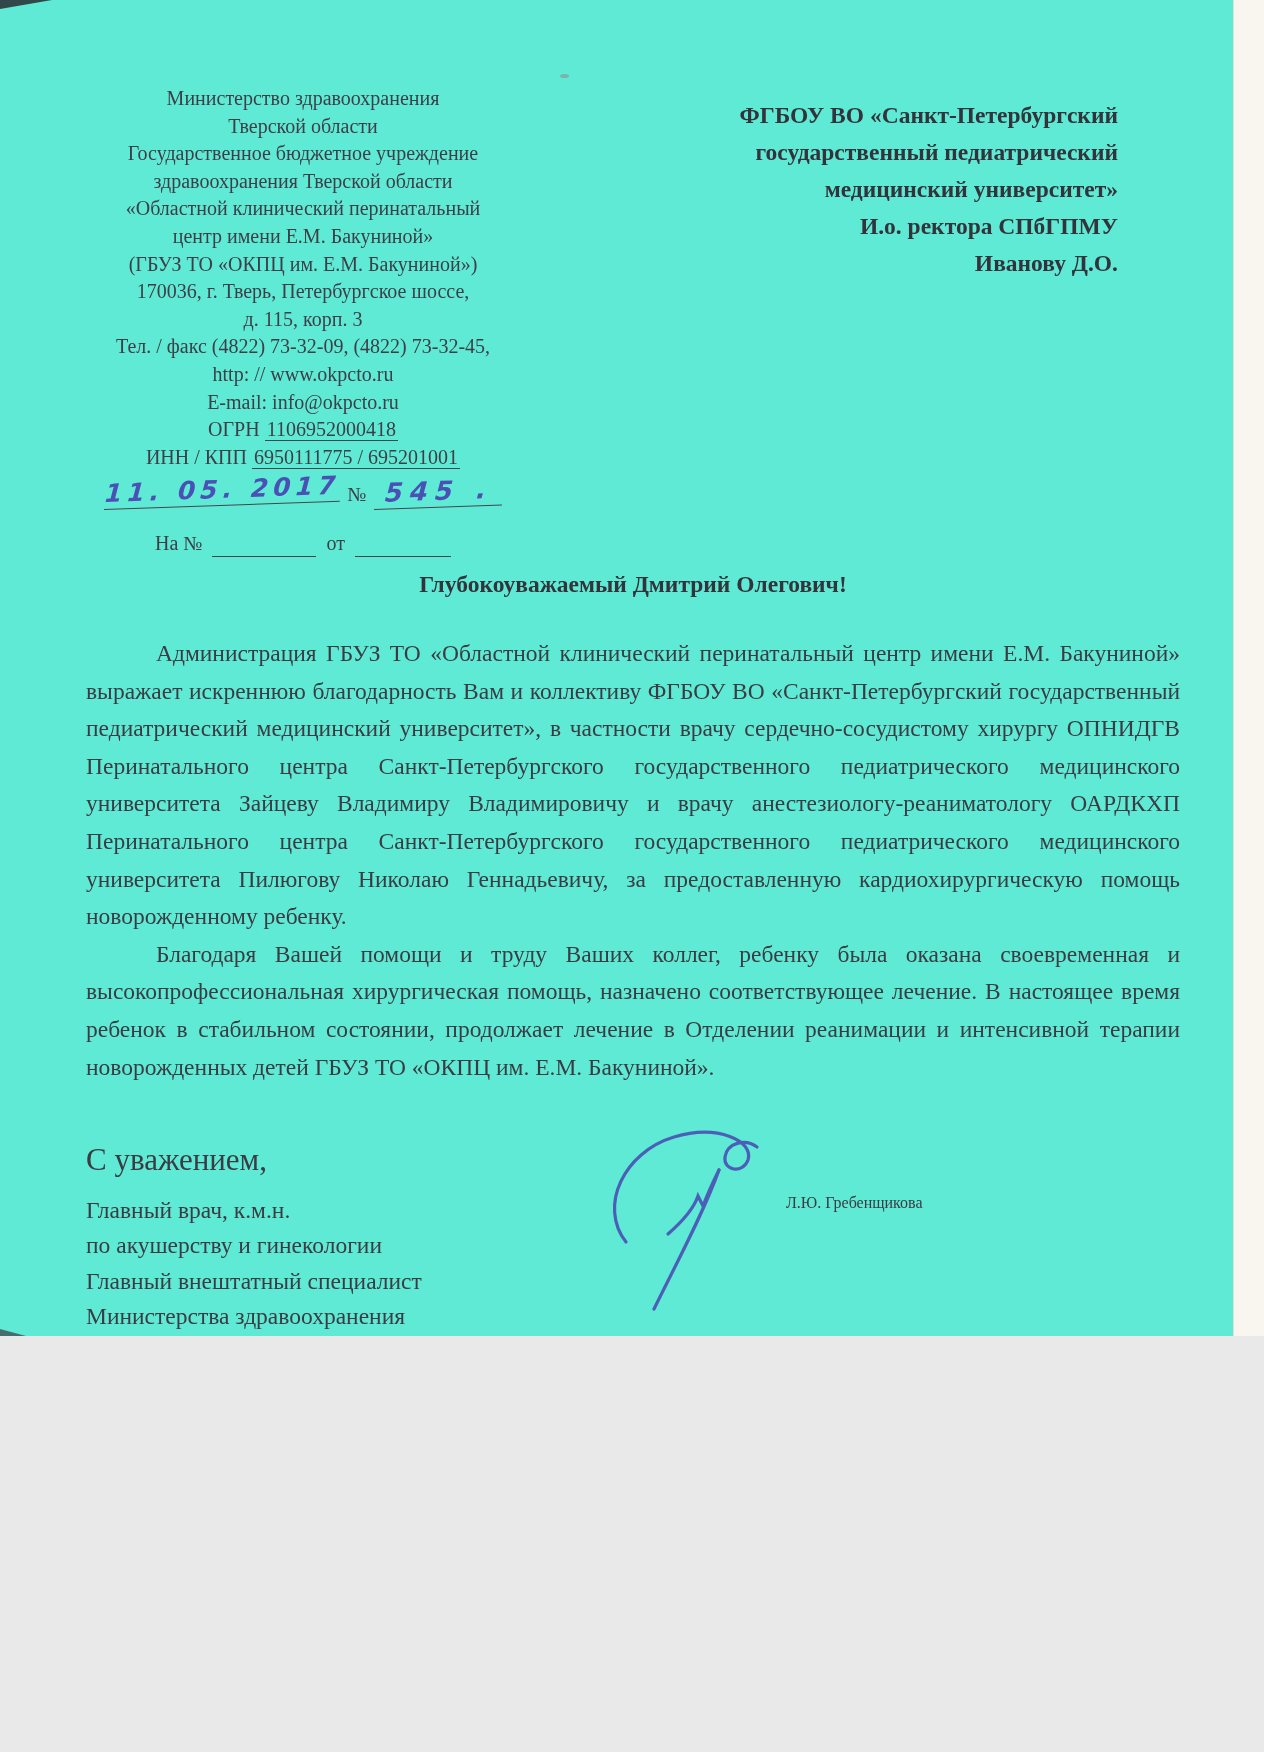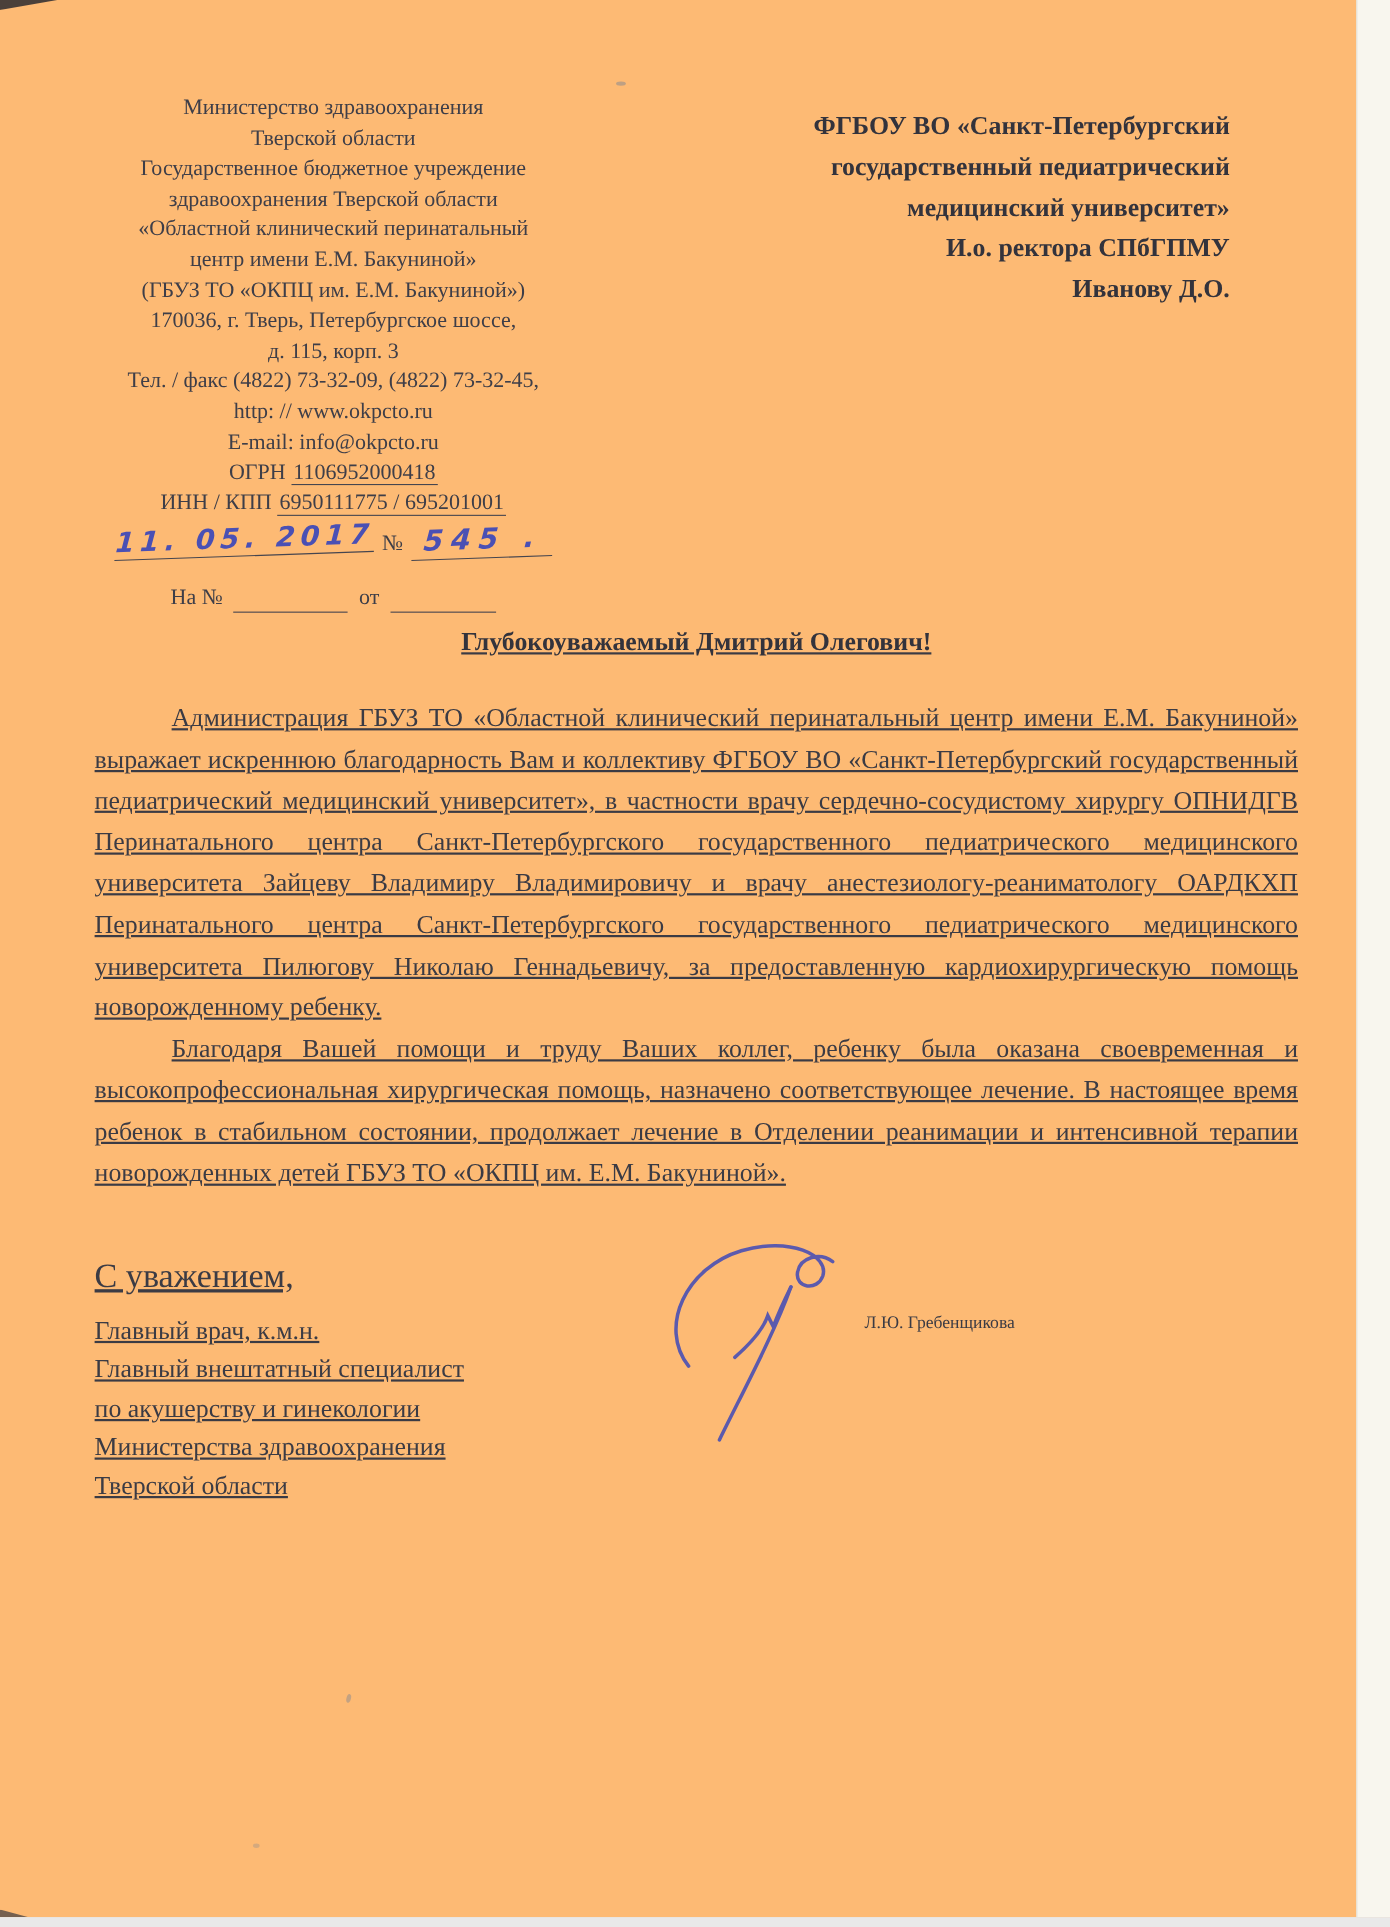--- a/index.html
+++ b/index.html
@@ -1,25 +1,24 @@
 <!DOCTYPE html>
 <html lang="ru"><head>
 <meta charset="utf-8">
 <style>
   html,body{margin:0;padding:0;}
   body{background:#e9e9e9;}
   .page{
     position:relative;
-    width:1264px;height:1743px;
+    width:1264px;height:1336px;
     margin:0 auto;
-    background:#fdba74;
+    background:#5eead4;
     overflow:hidden;
     font-family:"Liberation Serif","DejaVu Serif",serif;
     color:#3b3b44;
-    text-decoration:underline;
   }
   
   .scan-band{
     position:absolute;right:0;top:0;width:30px;height:100%;
     background:#f8f6ee;border-left:1px solid #e3e1d8;
   }
   .corner-mark-tl{
     position:absolute;left:0;top:0;width:52px;height:9px;
     background:#2a2a30;
     clip-path:polygon(0 0,100% 0,0 100%);
@@ -179,22 +178,22 @@
   <main class="letter-body">
     <p>Администрация ГБУЗ ТО «Областной клинический перинатальный центр имени Е.М. Бакуниной» выражает искреннюю благодарность Вам и коллективу ФГБОУ ВО «Санкт-Петербургский государственный педиатрический медицинский университет», в частности врачу сердечно-сосудистому хирургу ОПНИДГВ Перинатального центра Санкт-Петербургского государственного педиатрического медицинского университета Зайцеву Владимиру Владимировичу и врачу анестезиологу-реаниматологу ОАРДКХП Перинатального центра Санкт-Петербургского государственного педиатрического медицинского университета Пилюгову Николаю Геннадьевичу, за предоставленную кардиохирургическую помощь новорожденному ребенку.</p>
     <p>Благодаря Вашей помощи и труду Ваших коллег, ребенку была оказана своевременная и высокопрофессиональная хирургическая помощь, назначено соответствующее лечение. В настоящее время ребенок в стабильном состоянии, продолжает лечение в Отделении реанимации и интенсивной терапии новорожденных детей ГБУЗ ТО «ОКПЦ им. Е.М. Бакуниной».</p>
   </main>
 
   <div class="closing">
     <div class="regards">С уважением,</div>
 
     <div class="signer-title">
       <div>Главный врач, к.м.н.</div>
+      <div>по акушерству и гинекологии</div>
       <div>Главный внештатный специалист</div>
-      <div>по акушерству и гинекологии</div>
       <div>Министерства здравоохранения</div>
       <div>Тверской области</div>
     </div>
 
     <svg class="signature-svg" width="210" height="200" viewBox="0 0 210 200">
       <g fill="none" stroke="#4a50b4" stroke-width="3.2" stroke-linecap="round" opacity="0.9">
         <path d="M 20,118 C -8,82 18,28 68,13 C 112,0 148,17 142,36 C 137,50 117,47 119,33 C 121,19 139,14 151,23"></path>
         <path d="M 62,110 C 78,96 88,84 92,72 L 97,82 C 103,66 108,56 113,46"></path>
         <path d="M 113,46 C 98,88 70,140 48,185"></path>
       </g>

